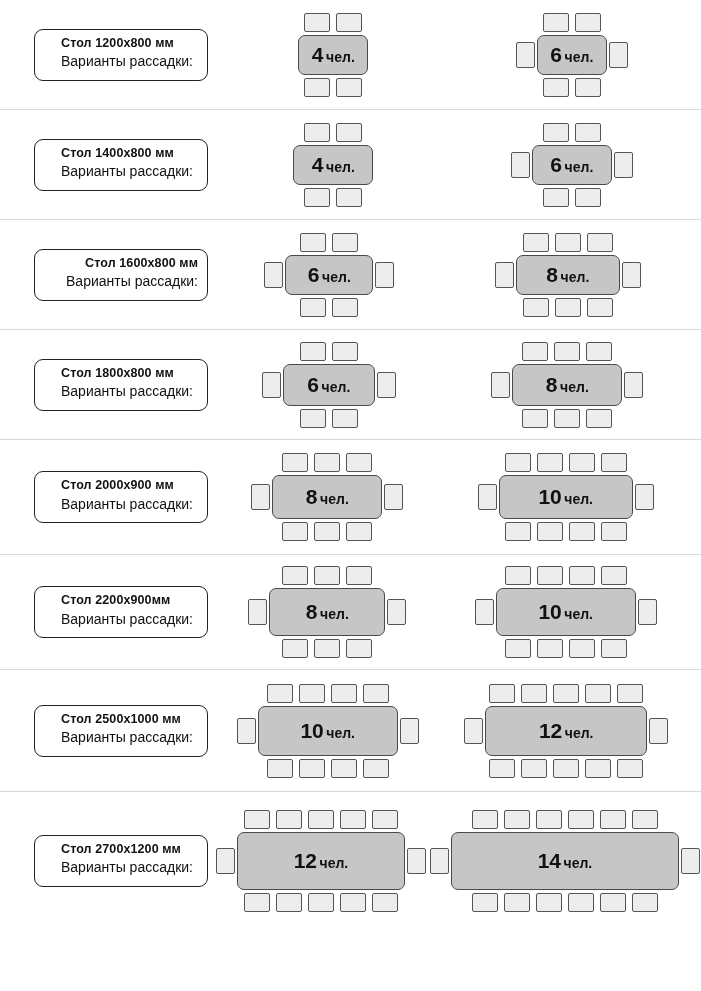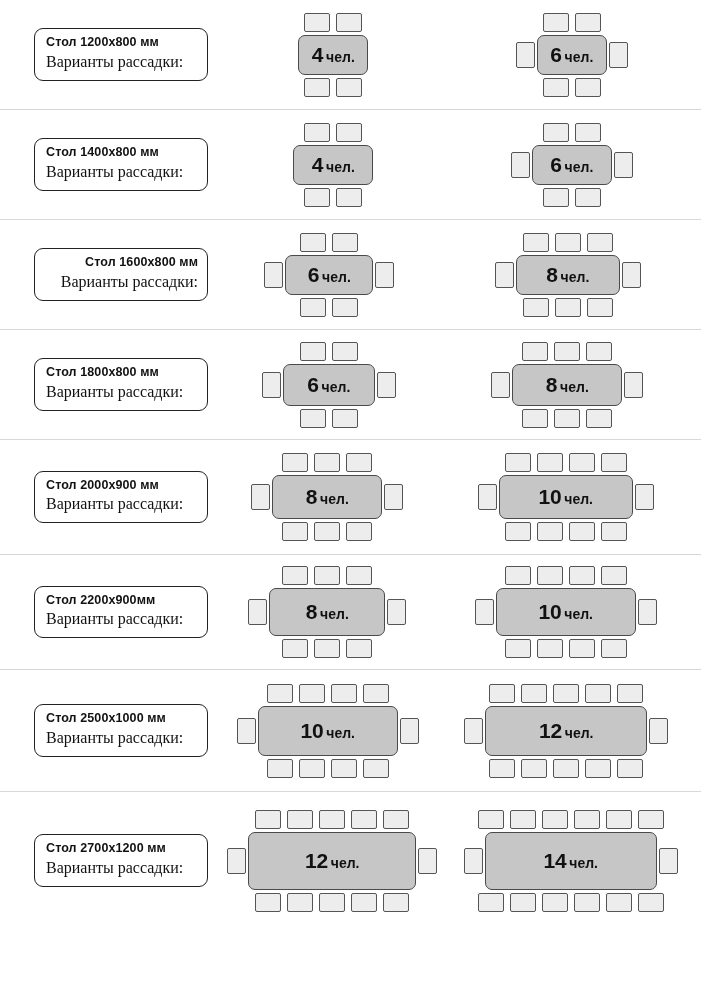--- a/index.html
+++ b/index.html
@@ -23,38 +23,37 @@
   }
   .row:last-child { border-bottom: none; }
 
   .label-box {
     width: 174px;
     min-height: 52px;
     margin-left: 34px;
     border: 1.3px solid #222;
     border-radius: 9px;
     background: #fff;
-    padding: 6px 9px 7px 11px;
+    padding: 6px 9px 7px 26px;
     flex: 0 0 auto;
   }
   .label-title {
     font-size: 12.5px;
     font-weight: bold;
     color: #111;
     line-height: 1.25;
     letter-spacing: 0.1px;
     white-space: nowrap;
   }
   .label-sub {
-    font-size: 16px;
+    font-size: 14px;
     color: #111;
     line-height: 1.3;
     margin-top: 1px;
     white-space: nowrap;
-    font-family: Liberation Serif, serif;
   }
 
   .variants {
     flex: 1 1 auto;
     display: flex;
     align-items: center;
     justify-content: space-around;
     padding-left: 6px;
     padding-right: 10px;
   }
@@ -621,21 +620,21 @@
               <div class="chair top"></div>
               <div class="chair top"></div>
               <div class="chair top"></div>
               <div class="chair top"></div>
             </div>
             <div class="spacer-row"></div>
             <div class="mid">
               <div class="side-slot">
                 <div class="chair side"></div>
               </div>
-              <div class="table" style="width: 172px; height: 58px;">
+              <div class="table" style="width: 228px; height: 58px;">
                 <div class="cap">
                   <span class="num">14</span>
                   <span class="unit">чел.</span>
                 </div>
               </div>
               <div class="side-slot">
                 <div class="chair side"></div>
               </div>
             </div>
             <div class="spacer-row"></div>

